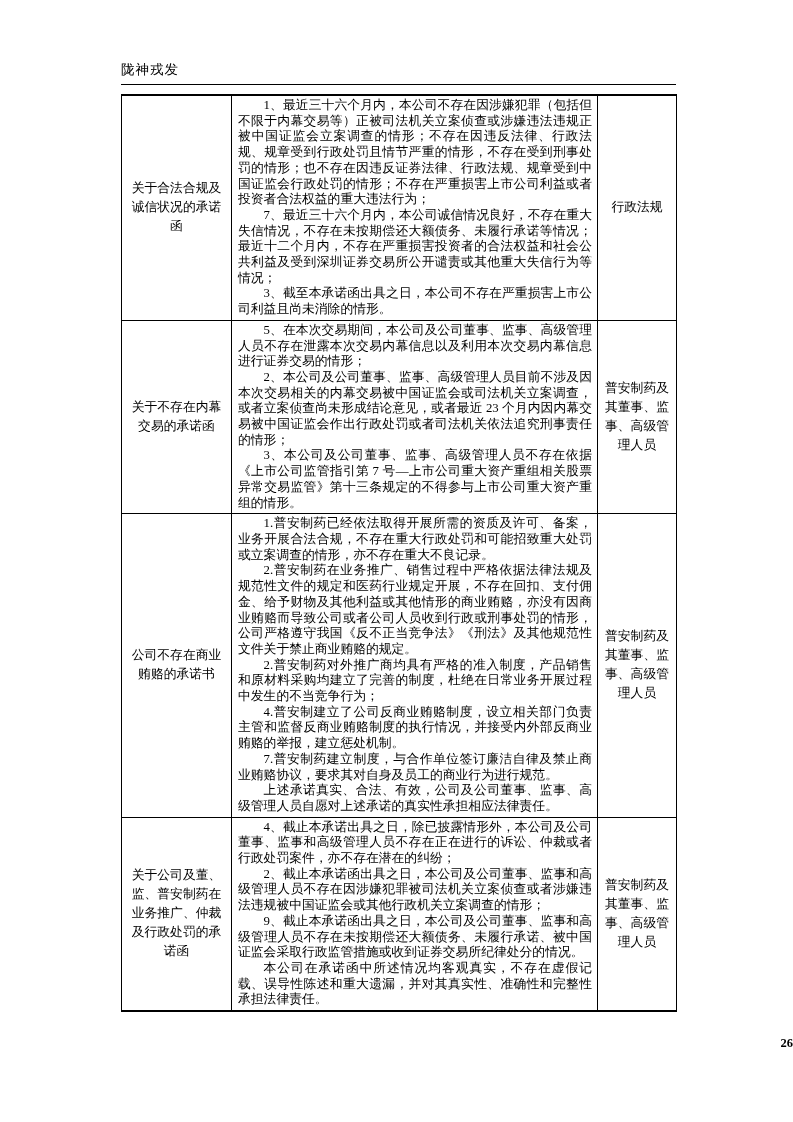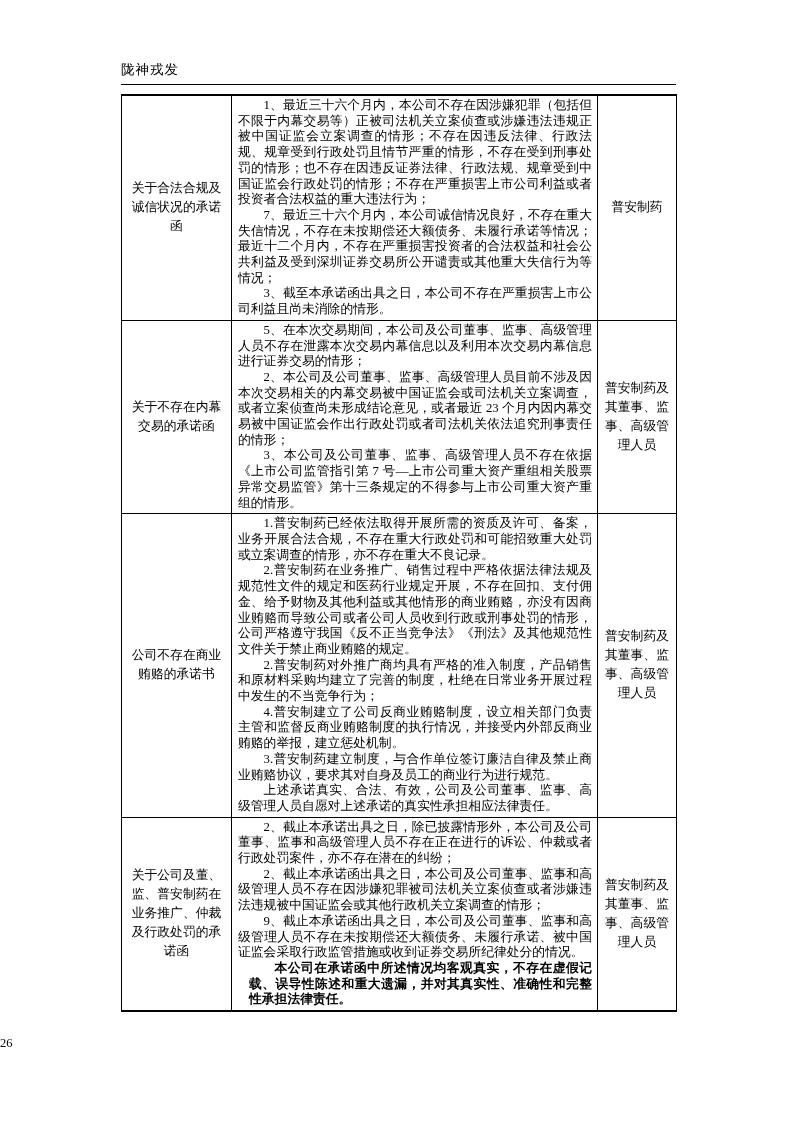--- a/index.html
+++ b/index.html
@@ -47,36 +47,37 @@
     line-height: 19px;
     padding: 10px 6px;
   }
   td.cell-body {
     padding: 2px 5px 2px 6px;
     text-align: justify;
     line-height: 15.7px;
     vertical-align: top;
   }
   td.cell-body p { text-indent: 2em; margin: 0; }
-  td.cell-body p.bold { font-weight: bold; margin-left: 11px; }
+  td.cell-body p.bold { font-weight: normal; }
   td.cell-party {
     text-align: center;
     line-height: 19px;
     padding: 2px 5px;
   }
   tr.r1 { height: 206px; }
   tr.r2 { height: 157px; }
   tr.r3 { height: 300px; }
   tr.r4 { height: 184px; }
 
   .doc-footer {
     position: absolute;
     left: 0; right: 0; top: 1036px;
-    text-align: left;
+    text-align: right;
     font-size: 12.5px;
+    font-weight: bold;
   }
 </style>
 </head>
 <body>
 
 <div class="page">
 
   <div class="doc-header">
     <span class="hdr-left">陇神戎发</span>
   </div>
@@ -88,47 +89,47 @@
         <col class="c-party">
     </colgroup>
     <tbody id="table-body">
         <tr class="r1">
     <td class="cell-title">关于合法合规及诚信状况的承诺函</td>
     <td class="cell-body">
             <p>1、最近三十六个月内，本公司不存在因涉嫌犯罪（包括但不限于内幕交易等）正被司法机关立案侦查或涉嫌违法违规正被中国证监会立案调查的情形；不存在因违反法律、行政法规、规章受到行政处罚且情节严重的情形，不存在受到刑事处罚的情形；也不存在因违反证券法律、行政法规、规章受到中国证监会行政处罚的情形；不存在严重损害上市公司利益或者投资者合法权益的重大违法行为；</p>
             <p>7、最近三十六个月内，本公司诚信情况良好，不存在重大失信情况，不存在未按期偿还大额债务、未履行承诺等情况；最近十二个月内，不存在严重损害投资者的合法权益和社会公共利益及受到深圳证券交易所公开谴责或其他重大失信行为等情况；</p>
             <p>3、截至本承诺函出具之日，本公司不存在严重损害上市公司利益且尚未消除的情形。</p>
           </td>
-    <td class="cell-party">普安制药</td>
+    <td class="cell-party">行政法规</td>
   </tr>
         <tr class="r2">
     <td class="cell-title">关于不存在内幕交易的承诺函</td>
     <td class="cell-body">
             <p>5、在本次交易期间，本公司及公司董事、监事、高级管理人员不存在泄露本次交易内幕信息以及利用本次交易内幕信息进行证券交易的情形；</p>
             <p>2、本公司及公司董事、监事、高级管理人员目前不涉及因本次交易相关的内幕交易被中国证监会或司法机关立案调查，或者立案侦查尚未形成结论意见，或者最近 23 个月内因内幕交易被中国证监会作出行政处罚或者司法机关依法追究刑事责任的情形；</p>
             <p>3、本公司及公司董事、监事、高级管理人员不存在依据《上市公司监管指引第 7 号—上市公司重大资产重组相关股票异常交易监管》第十三条规定的不得参与上市公司重大资产重组的情形。</p>
           </td>
     <td class="cell-party">普安制药及其董事、监事、高级管理人员</td>
   </tr>
         <tr class="r3">
     <td class="cell-title">公司不存在商业贿赂的承诺书</td>
     <td class="cell-body">
             <p>1.普安制药已经依法取得开展所需的资质及许可、备案，业务开展合法合规，不存在重大行政处罚和可能招致重大处罚或立案调查的情形，亦不存在重大不良记录。</p>
             <p>2.普安制药在业务推广、销售过程中严格依据法律法规及规范性文件的规定和医药行业规定开展，不存在回扣、支付佣金、给予财物及其他利益或其他情形的商业贿赂，亦没有因商业贿赂而导致公司或者公司人员收到行政或刑事处罚的情形，公司严格遵守我国《反不正当竞争法》《刑法》及其他规范性文件关于禁止商业贿赂的规定。</p>
             <p>2.普安制药对外推广商均具有严格的准入制度，产品销售和原材料采购均建立了完善的制度，杜绝在日常业务开展过程中发生的不当竞争行为；</p>
             <p>4.普安制建立了公司反商业贿赂制度，设立相关部门负责主管和监督反商业贿赂制度的执行情况，并接受内外部反商业贿赂的举报，建立惩处机制。</p>
-            <p>3.普安制药建立制度，与合作单位签订廉洁自律及禁止商业贿赂协议，要求其对自身及员工的商业行为进行规范。</p>
+            <p>7.普安制药建立制度，与合作单位签订廉洁自律及禁止商业贿赂协议，要求其对自身及员工的商业行为进行规范。</p>
             <p>上述承诺真实、合法、有效，公司及公司董事、监事、高级管理人员自愿对上述承诺的真实性承担相应法律责任。</p>
           </td>
     <td class="cell-party">普安制药及其董事、监事、高级管理人员</td>
   </tr>
         <tr class="r4">
     <td class="cell-title">关于公司及董、监、普安制药在业务推广、仲裁及行政处罚的承诺函</td>
     <td class="cell-body">
-            <p>2、截止本承诺出具之日，除已披露情形外，本公司及公司董事、监事和高级管理人员不存在正在进行的诉讼、仲裁或者行政处罚案件，亦不存在潜在的纠纷；</p>
+            <p>4、截止本承诺出具之日，除已披露情形外，本公司及公司董事、监事和高级管理人员不存在正在进行的诉讼、仲裁或者行政处罚案件，亦不存在潜在的纠纷；</p>
             <p>2、截止本承诺函出具之日，本公司及公司董事、监事和高级管理人员不存在因涉嫌犯罪被司法机关立案侦查或者涉嫌违法违规被中国证监会或其他行政机关立案调查的情形；</p>
             <p>9、截止本承诺函出具之日，本公司及公司董事、监事和高级管理人员不存在未按期偿还大额债务、未履行承诺、被中国证监会采取行政监管措施或收到证券交易所纪律处分的情况。</p>
             <p class="bold">本公司在承诺函中所述情况均客观真实，不存在虚假记载、误导性陈述和重大遗漏，并对其真实性、准确性和完整性承担法律责任。</p>
           </td>
     <td class="cell-party">普安制药及其董事、监事、高级管理人员</td>
   </tr>
       </tbody>
   </table>
 
   <div class="doc-footer">26</div>

